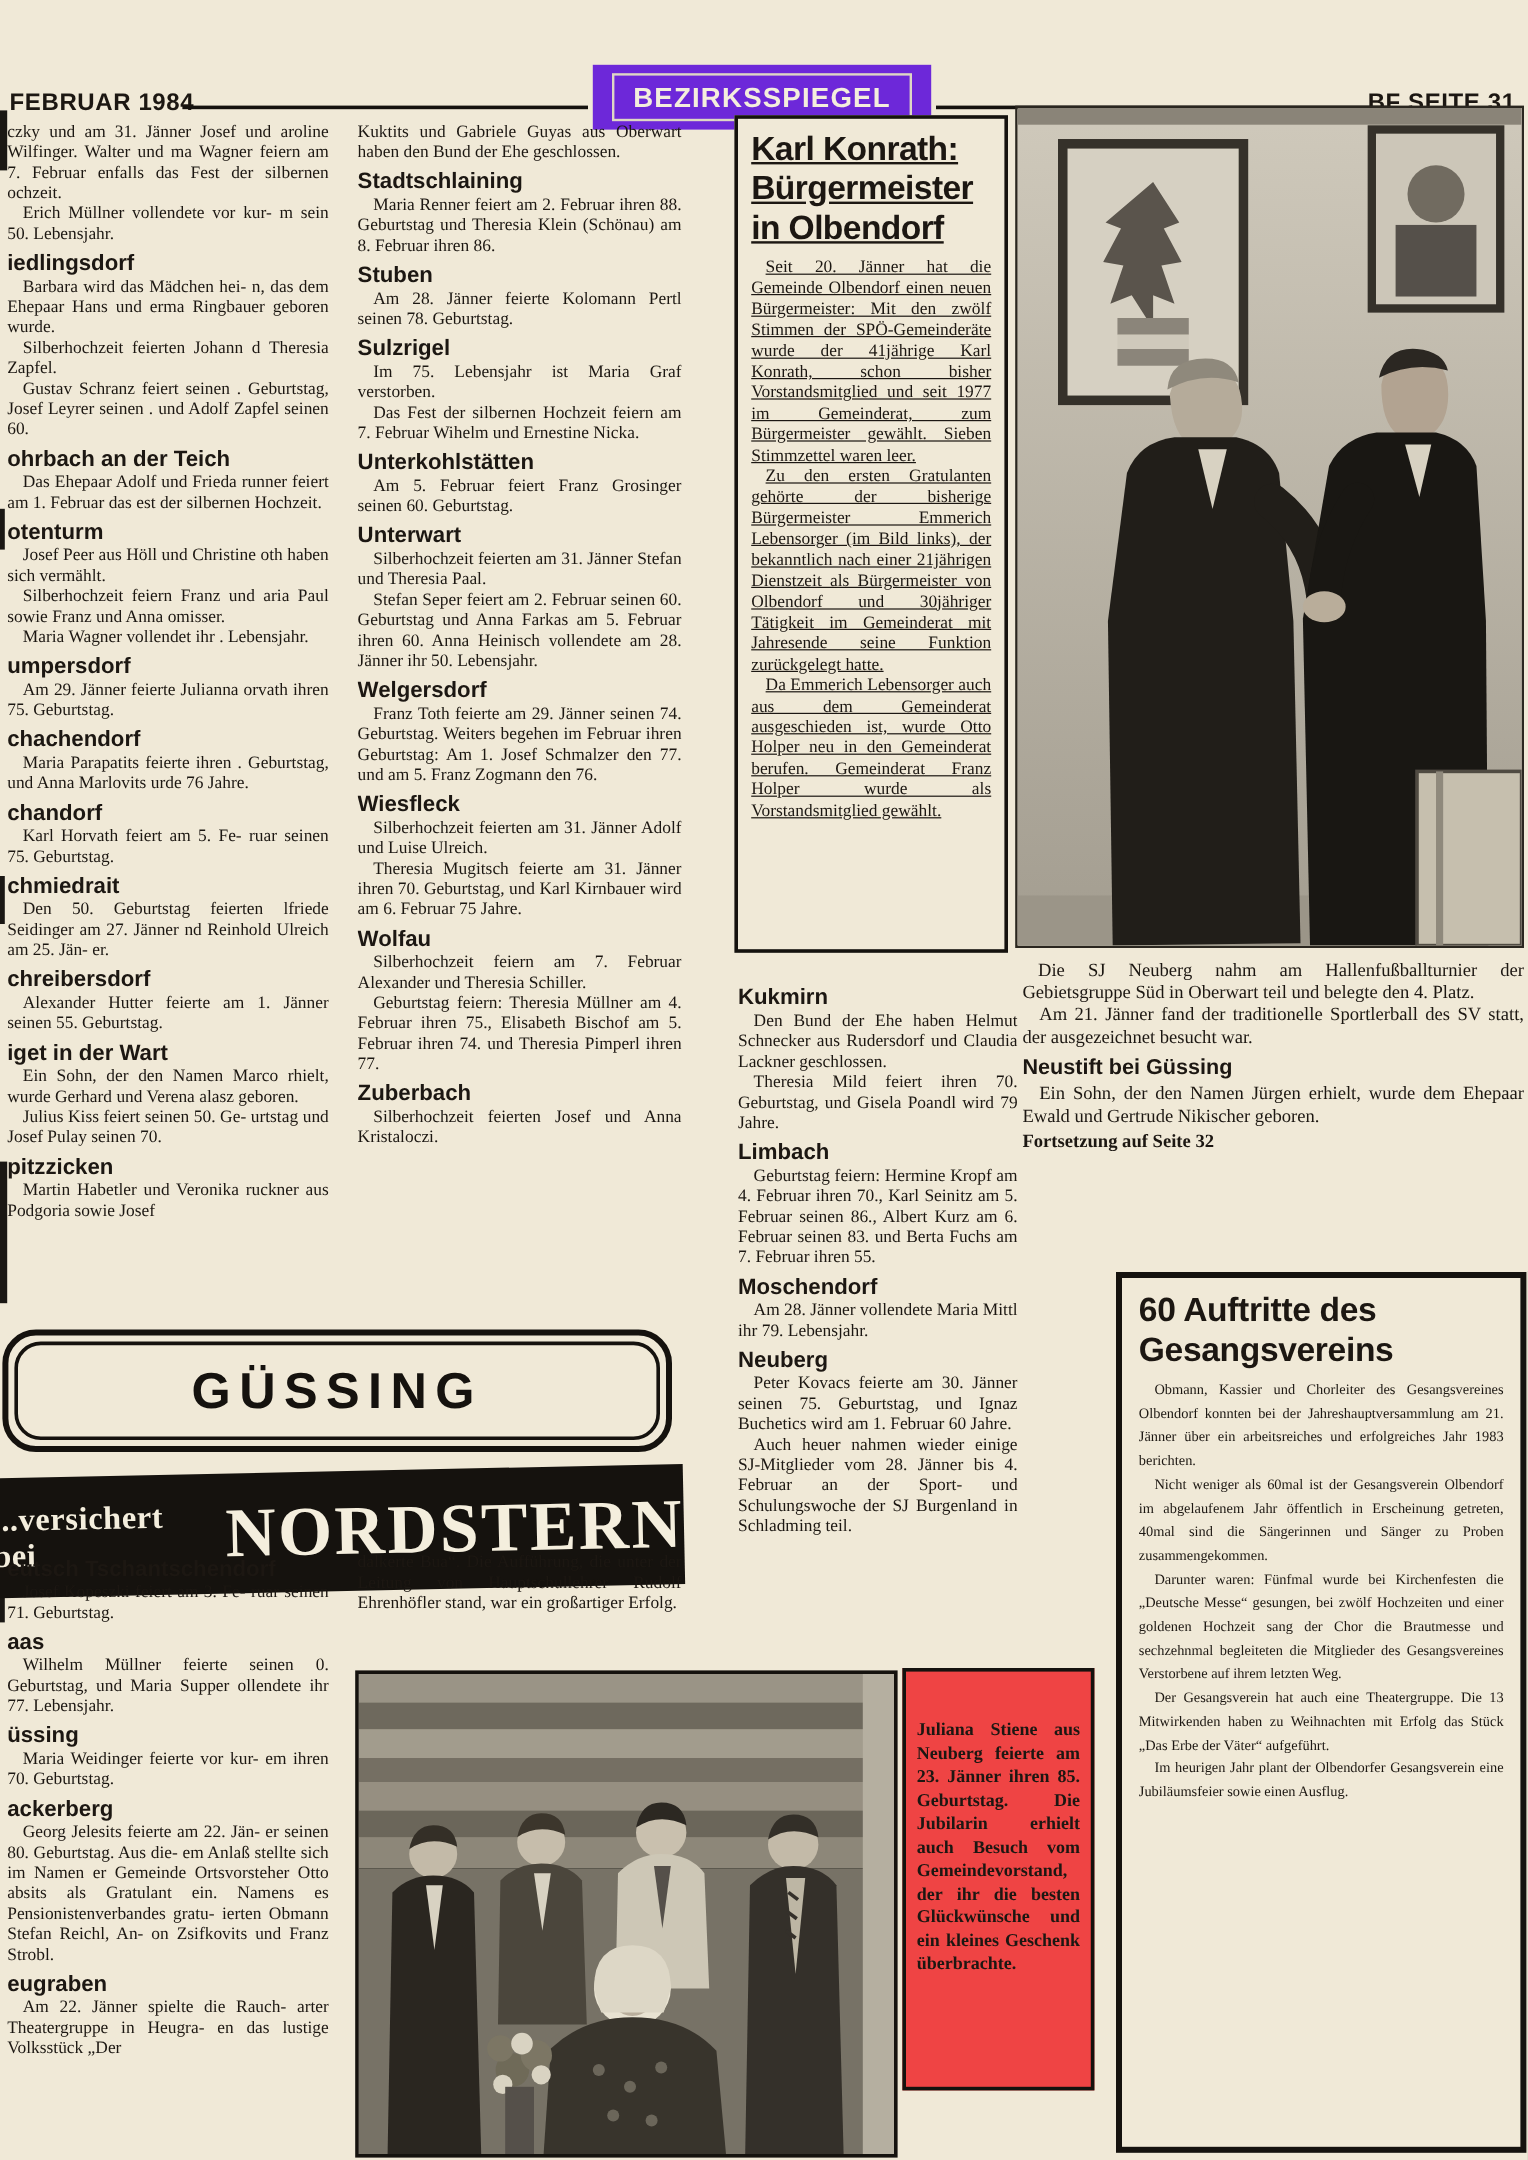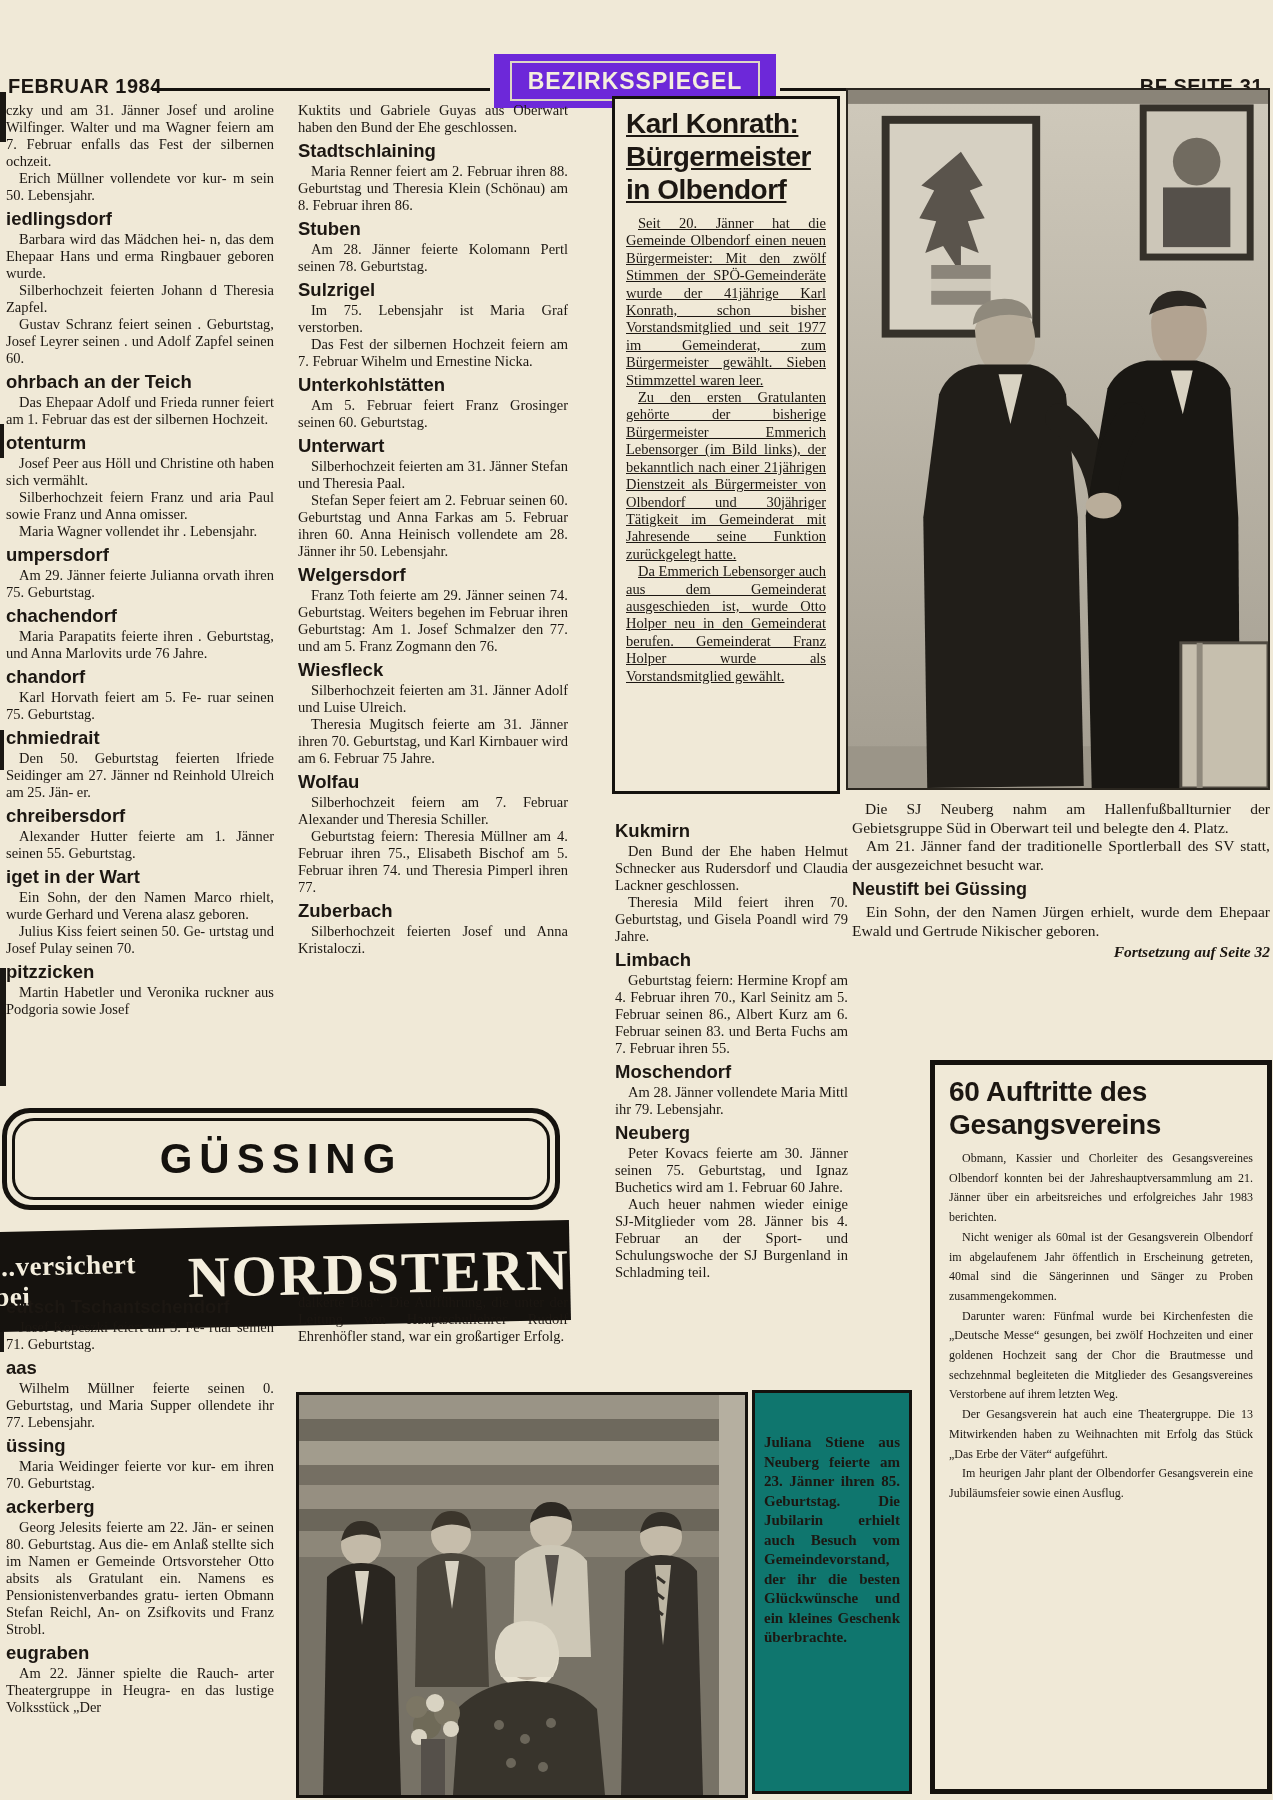--- a/index.html
+++ b/index.html
@@ -31,42 +31,42 @@
   .kh{font:900 28px/33px "Liberation Sans",sans-serif;letter-spacing:-.5px;}
   .kbody{margin-top:9px;text-align:justify;font-size:14.5px;line-height:17.4px;}
   .kbody p{margin:0;text-indent:12px;}
   
   #photo-top{position:absolute;left:846px;top:88px;width:424px;height:702px;border:2px solid #2a261f;box-sizing:border-box;}
   
   #col4{position:absolute;left:852px;top:800px;width:418px;height:256px;text-align:justify;
         font-size:15.5px;line-height:18.6px;overflow:hidden;}
   #col4 p{margin:0;text-indent:14px;}
   #col4 .vh{font-size:18px;line-height:23px;}
-  .continuation{font-style:italic;font-weight:700;text-align:right;text-indent:0 !important;margin-top:2px !important;}
+  .continuation{font-weight:700;text-indent:0 !important;margin-top:2px !important;}
   
   #gesang-box{position:absolute;left:930px;top:1060px;width:342px;height:734px;border:5px solid #15120e;
               box-sizing:border-box;padding:10px 14px;background:#f0e9d7;}
   .gt{font:900 28px/33px "Liberation Sans",sans-serif;letter-spacing:-.3px;}
   .gbody{margin-top:8px;text-align:justify;font-size:12px;line-height:19.7px;}
   .gbody p{margin:0;text-indent:13px;}
   
   #guessing-box{position:absolute;left:2px;top:1108px;width:558px;height:102px;border:5px solid #15120e;
                 border-radius:28px;box-sizing:border-box;}
   #guessing-inner{position:absolute;left:5px;top:5px;right:5px;bottom:5px;border:3px solid #15120e;
                   border-radius:22px;display:flex;align-items:center;justify-content:center;}
   #guessing-label{font:800 42px/44px "Liberation Sans",sans-serif;letter-spacing:7px;color:#15120e;}
   
   #nordstern{position:absolute;left:-6px;top:1226px;width:576px;height:100px;background:#15120e;
              transform:rotate(-1.2deg);display:flex;align-items:center;justify-content:center;gap:12px;color:#f4eedd;}
   #nordstern .prefix{font:800 27px/30px "Liberation Serif",serif;letter-spacing:.5px;}
   #nordstern .brand{font:900 58px/60px "Liberation Serif",serif;letter-spacing:2px;}
   
   #photo-bottom{position:absolute;left:296px;top:1392px;width:452px;height:406px;border:3px solid #15120e;box-sizing:border-box;}
-  #caption-box{position:absolute;left:752px;top:1390px;width:160px;height:404px;border:3px solid #15120e;
-               background:#0f766e;box-sizing:border-box;padding:40px 9px 8px;}
+  #caption-box{position:absolute;left:752px;top:1390px;width:160px;height:352px;border:3px solid #15120e;
+               background:#ef4444;box-sizing:border-box;padding:40px 9px 8px;}
   .caption{font:700 15px/19.5px "Liberation Serif",serif;text-align:justify;}
   
   .scanmark{position:absolute;left:0;width:6px;background:#1a1713;}
 </style>
 </head>
 <body>
 
 <div id="page">
 
   <div class="scanmark" style="top:92px;height:50px;"></div>

